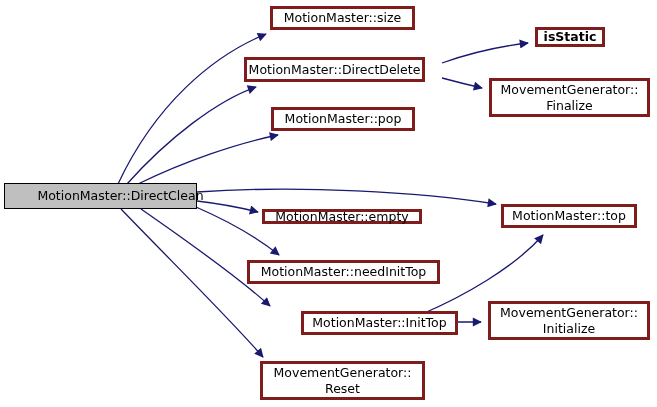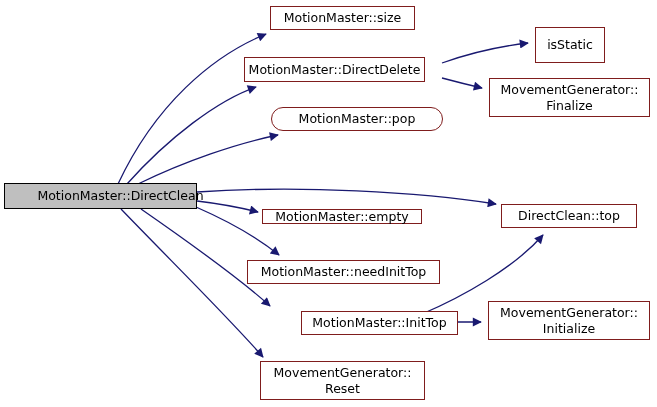--- a/index.html
+++ b/index.html
@@ -8,40 +8,40 @@
     width:657px;height:407px;
     background:#ffffff;
     font-family:"DejaVu Sans", sans-serif;
     overflow:hidden;
   }
   #edges{position:absolute;left:0;top:0;width:657px;height:407px;}
   .node{
     position:absolute;
     box-sizing:border-box;
     background:#ffffff;
-    border:1px solid #7f1d1d;
+    border:3px solid #7f1d1d;
     color:#000000;
     font-size:12.5px;
     line-height:1.22;
     display:flex;
     align-items:center;
     justify-content:center;
     text-align:center;
     white-space:pre-line;
     cursor:pointer;
   }
   .node.highlight{
     background:#bfbfbf;
     border:1.5px solid #000000;
   }
   
   #n-size       {left:270px;top:6px;  width:145px;height:24px;}
   #n-directdelete{left:244px;top:57px; width:181px;height:25px;}
-  #n-pop        {left:271px;top:107px;width:172px;height:24px;border-radius:12px;}
-  #n-isstatic   {left:535px;top:27px; width:70px; height:36px;}
+  #n-pop        {left:271px;top:107px;width:144px;height:24px;}
+  #n-isstatic   {left:535px;top:27px; width:70px; height:20px;font-weight:bold;}
   #n-finalize   {left:489px;top:78px; width:161px;height:39px;}
   #n-directclean{left:4px;  top:183px;width:193px;height:26px;padding-left:40px;}
   #n-empty      {left:262px;top:209px;width:160px;height:15px;}
   #n-needinittop{left:247px;top:260px;width:193px;height:24px;}
   #n-inittop    {left:265px;top:311px;width:157px;height:24px;margin-left:36px;}
   #n-reset      {left:260px;top:361px;width:165px;height:39px;}
   #n-top        {left:501px;top:204px;width:136px;height:24px;}
   #n-initialize {left:488px;top:301px;width:162px;height:39px;}
 </style>
 </head>
@@ -86,18 +86,18 @@
 
   <div class="node" id="n-empty">MotionMaster::empty</div>
 
   <div class="node" id="n-needinittop">MotionMaster::needInitTop</div>
 
   <div class="node" id="n-inittop">MotionMaster::InitTop</div>
 
   <div class="node" id="n-reset">MovementGenerator::
 Reset</div>
 
-  <div class="node" id="n-top">DirectClean::top</div>
+  <div class="node" id="n-top">MotionMaster::top</div>
 
   <div class="node" id="n-initialize">MovementGenerator::
 Initialize</div>
 
 </div>
 
 </body></html>

